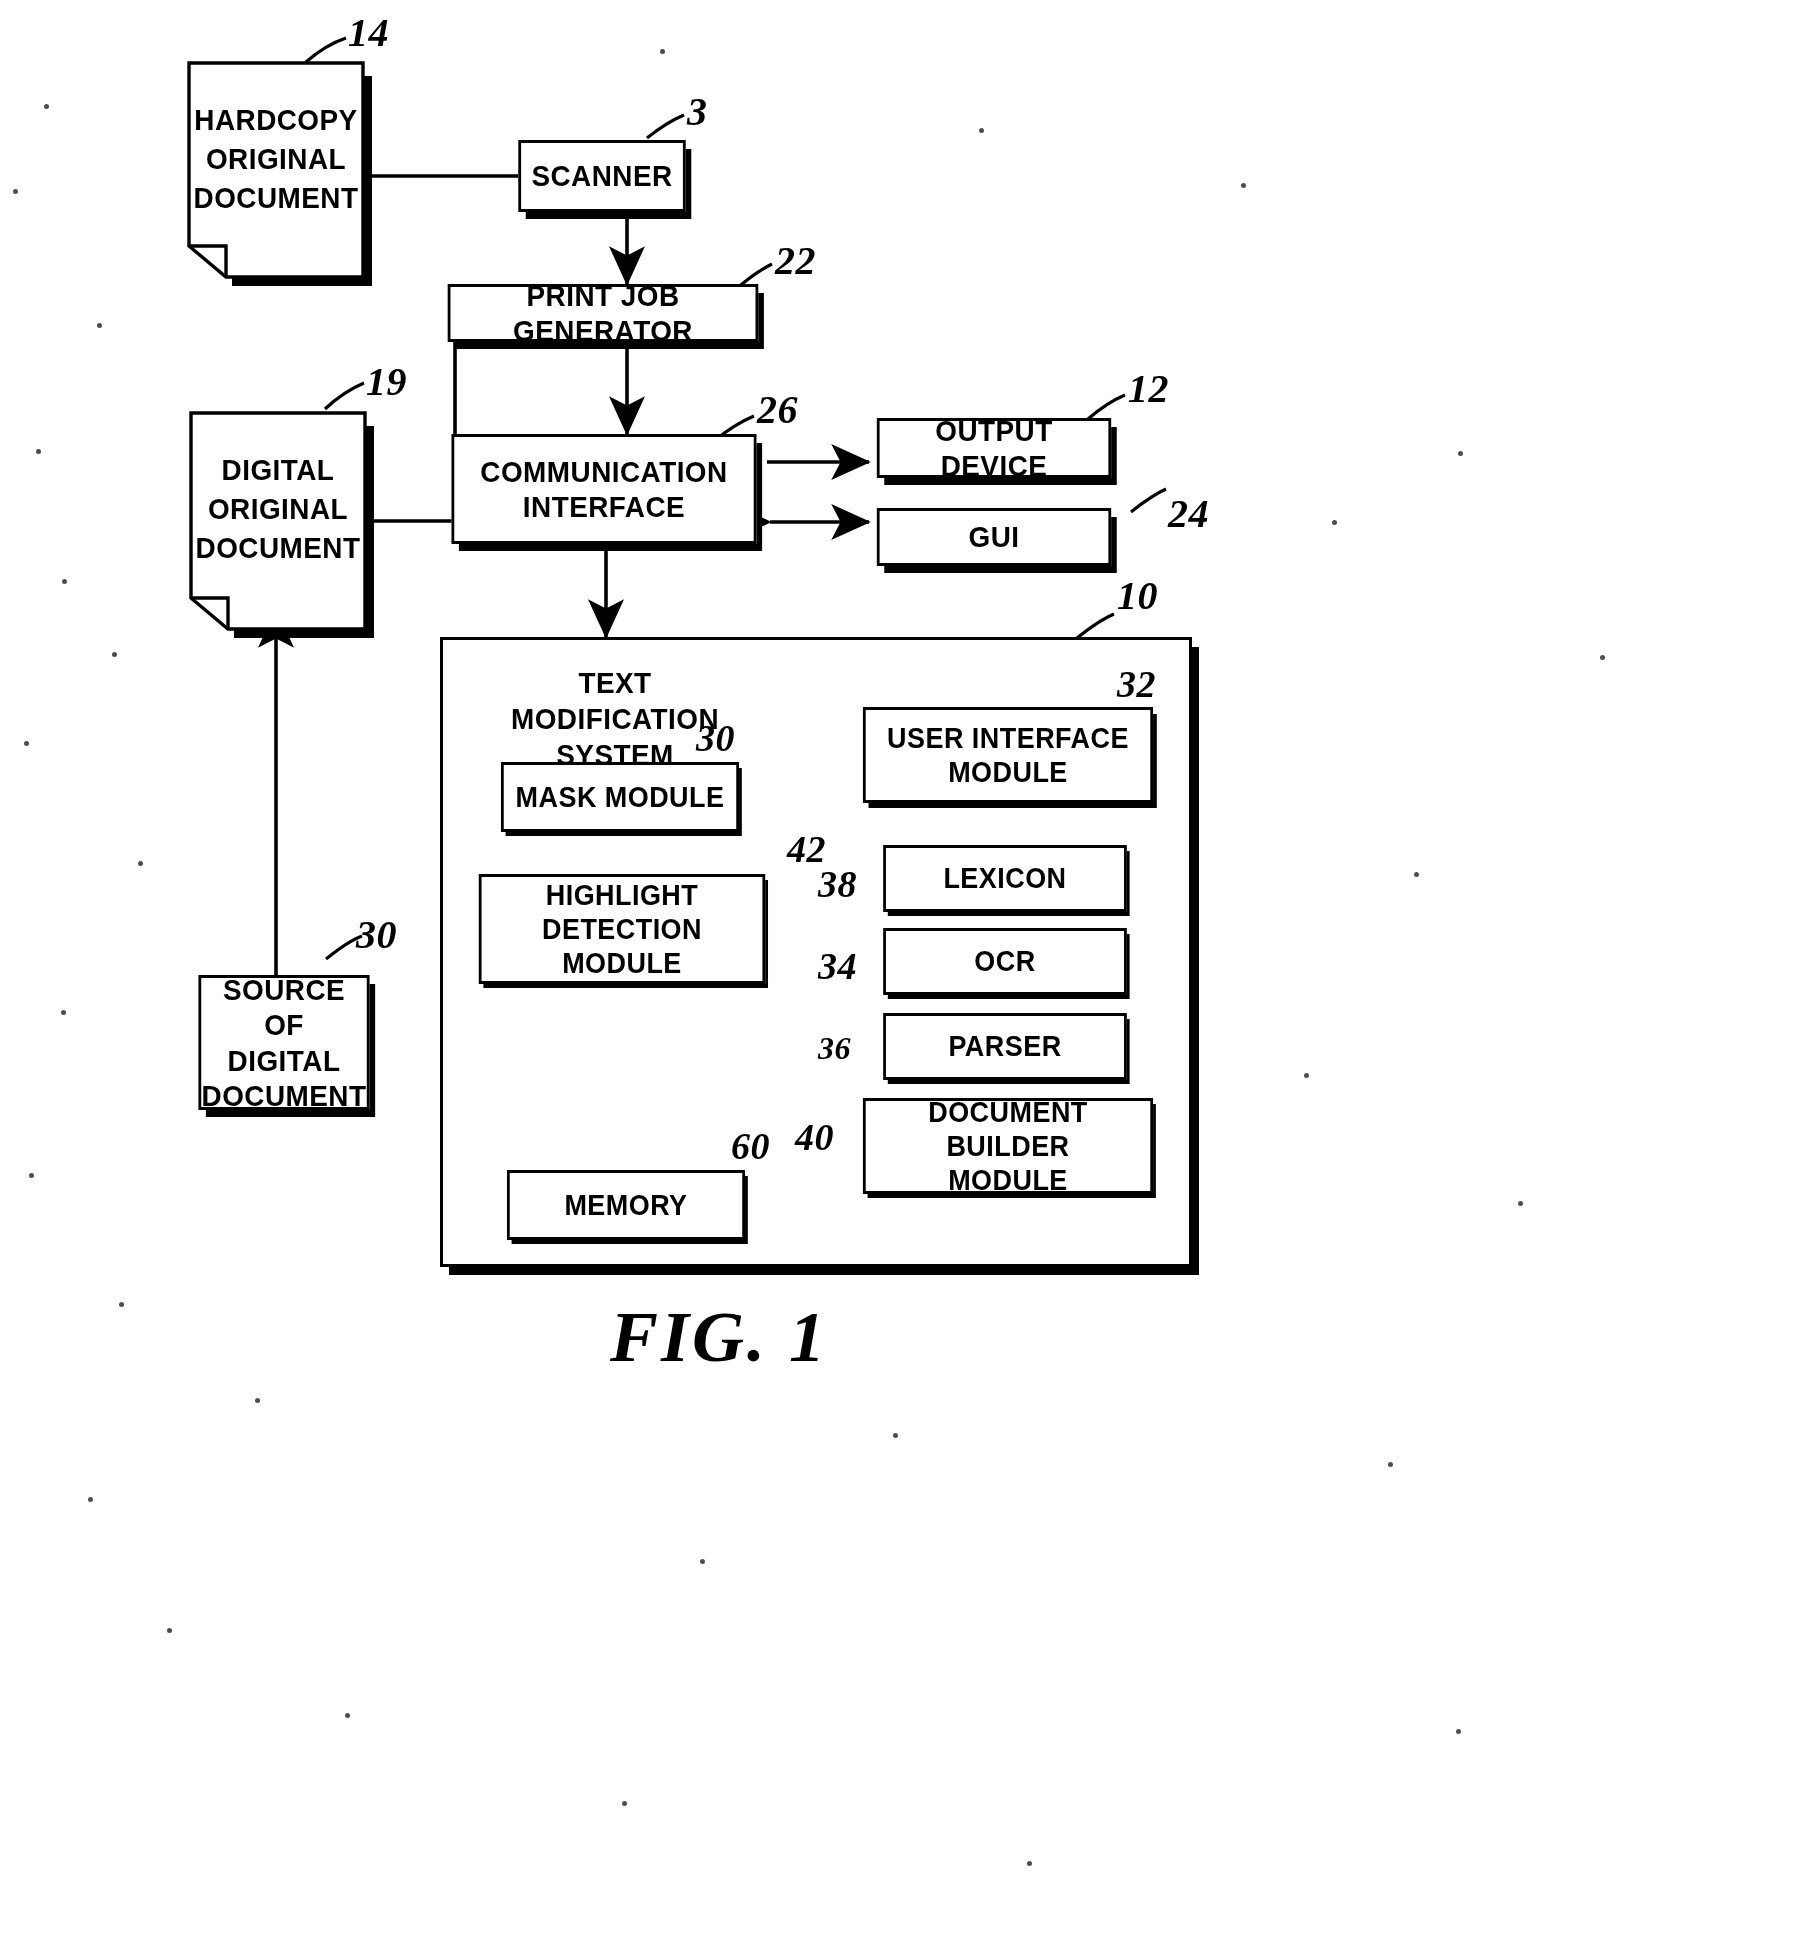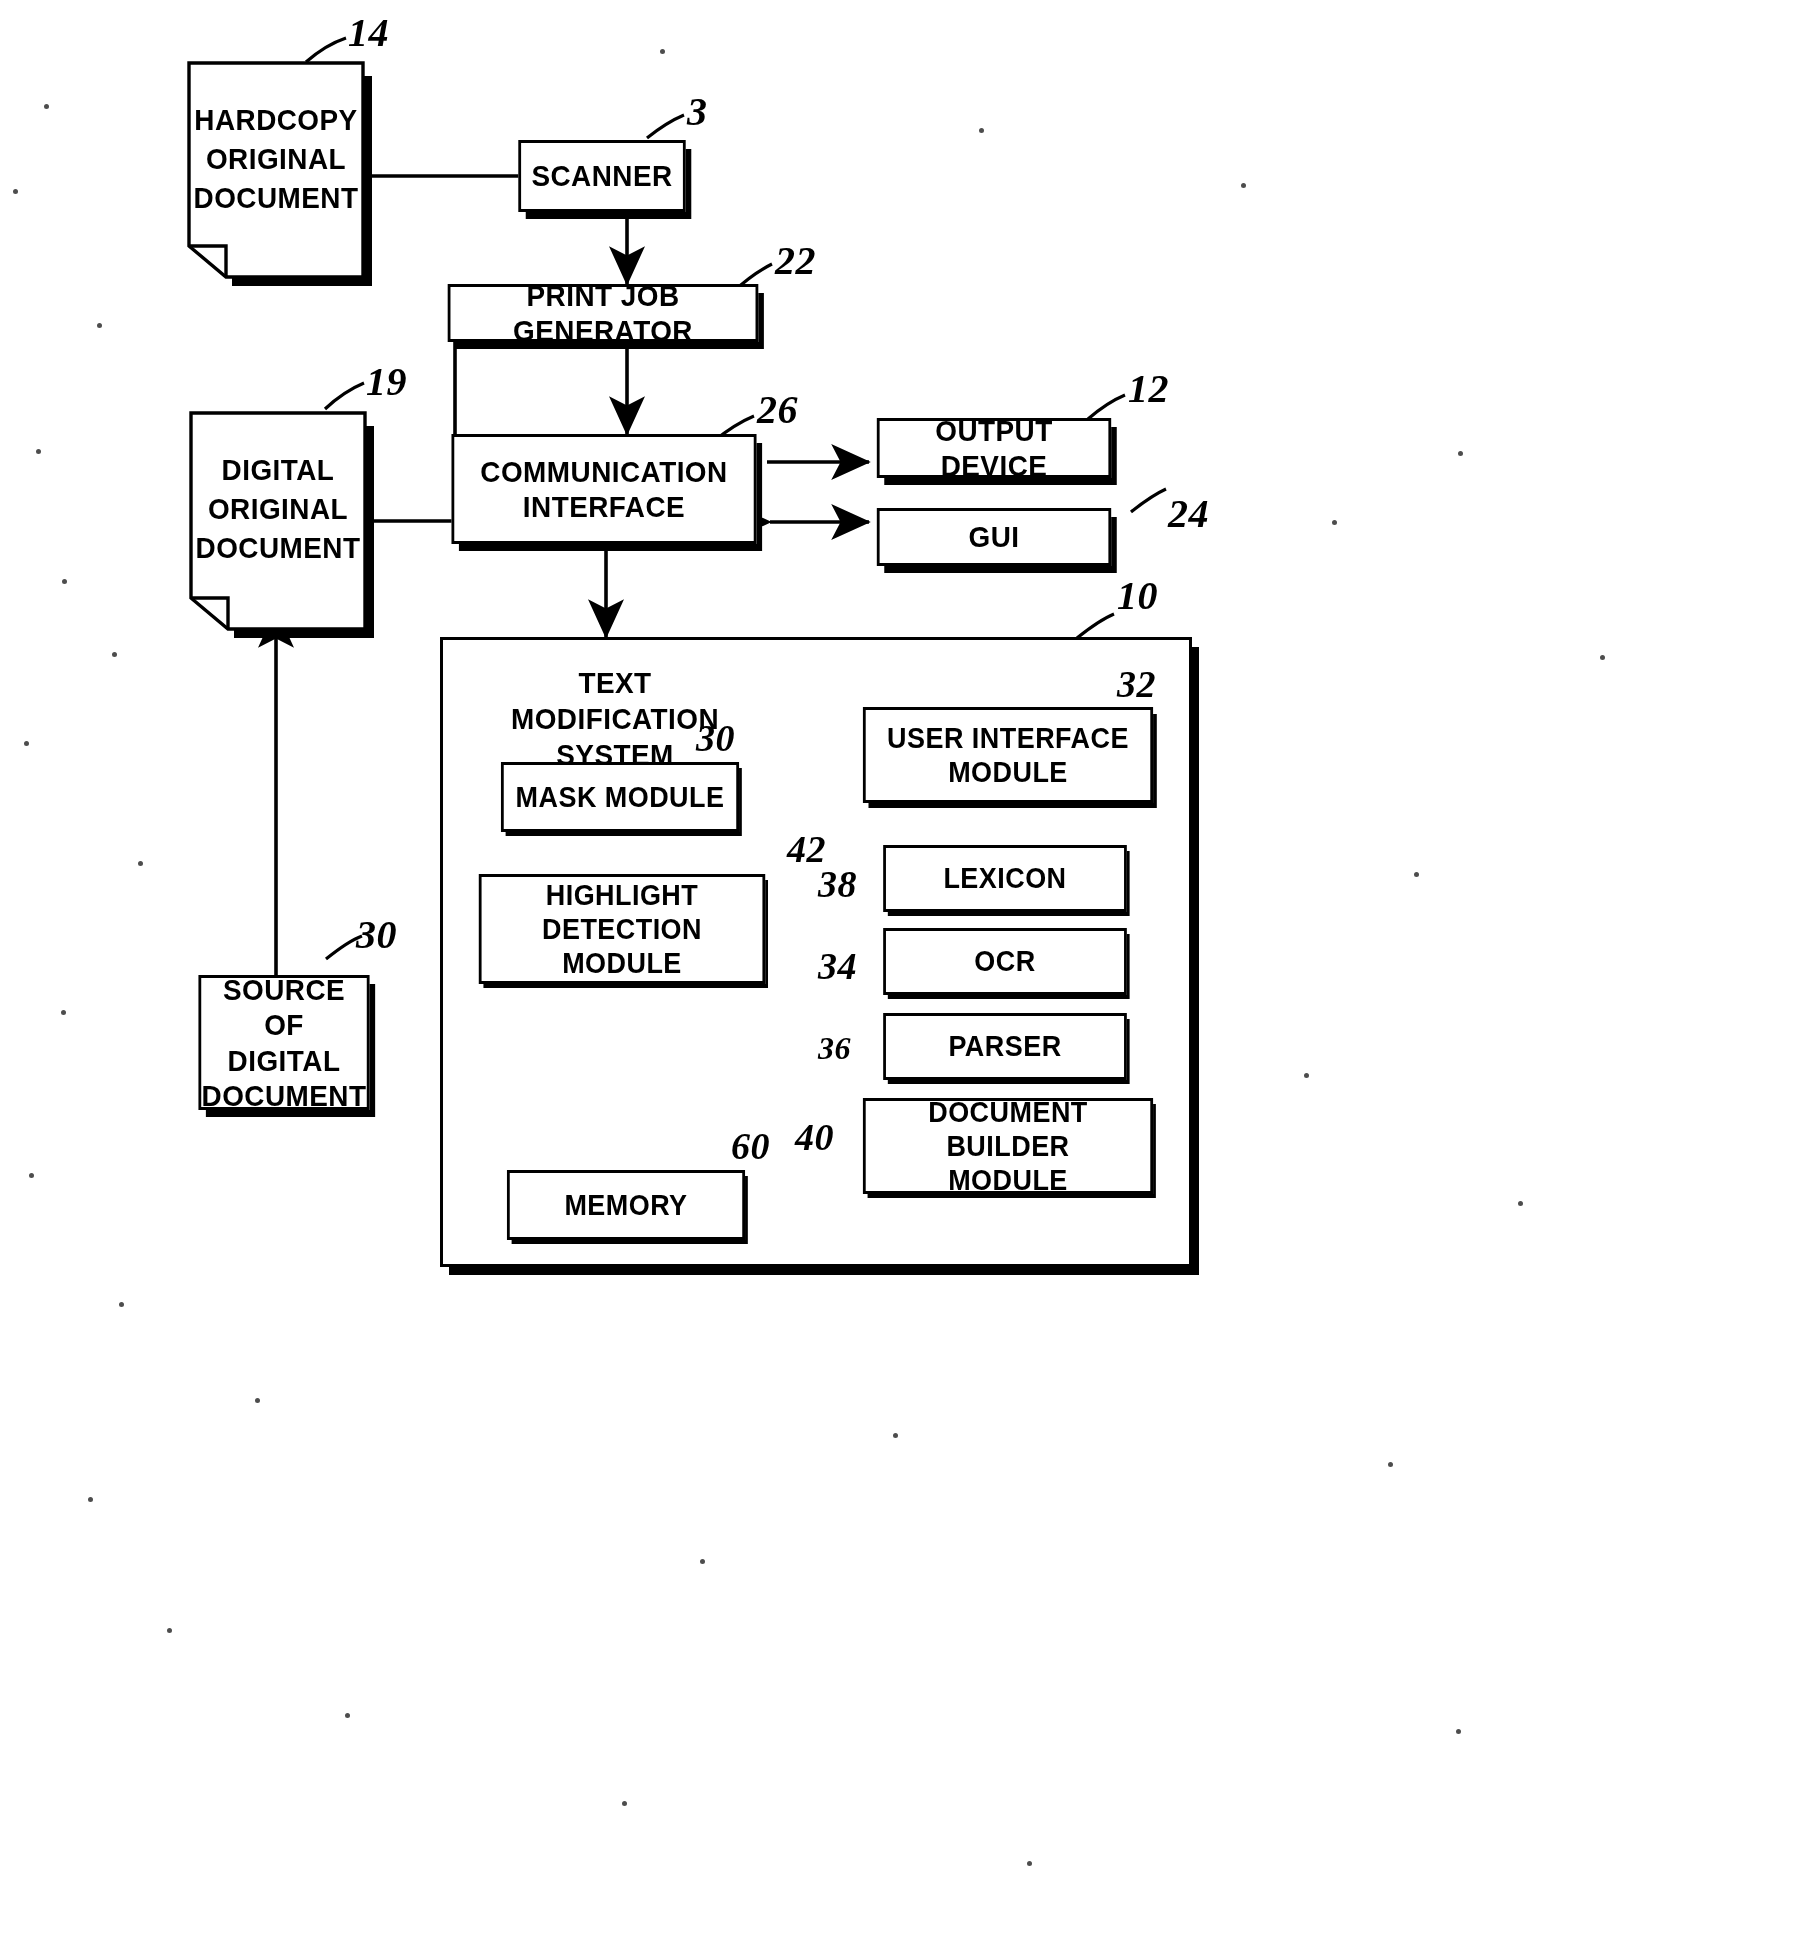--- a/index.html
+++ b/index.html
@@ -265,20 +265,21 @@
     <span class="lbl">DOCUMENT BUILDER
 MODULE</span>
   </div>
   <div class="refnum" style="left:795px; top:1115px; font-size:38px;">40</div>
 
   <div class="node" style="left:498px; top:1170px; width:256px; height:70px; font-size:29px; border-width:3px; box-shadow:4px 5px 0 -1px #000;">
     <span class="lbl">MEMORY</span>
   </div>
   <div class="refnum" style="left:731px; top:1124px; font-size:38px;">60</div>
 
+  <div class="figcaption" style="left:610px; top:1296px; font-size:72px;">FIG. 1</div>
 
   <div class="speck" style="left:44px; top:104px; width:5px; height:5px;"></div>
   <div class="speck" style="left:13px; top:189px; width:5px; height:5px;"></div>
   <div class="speck" style="left:97px; top:323px; width:5px; height:5px;"></div>
   <div class="speck" style="left:36px; top:449px; width:5px; height:5px;"></div>
   <div class="speck" style="left:62px; top:579px; width:5px; height:5px;"></div>
   <div class="speck" style="left:112px; top:652px; width:5px; height:5px;"></div>
   <div class="speck" style="left:24px; top:741px; width:5px; height:5px;"></div>
   <div class="speck" style="left:138px; top:861px; width:5px; height:5px;"></div>
   <div class="speck" style="left:61px; top:1010px; width:5px; height:5px;"></div>

